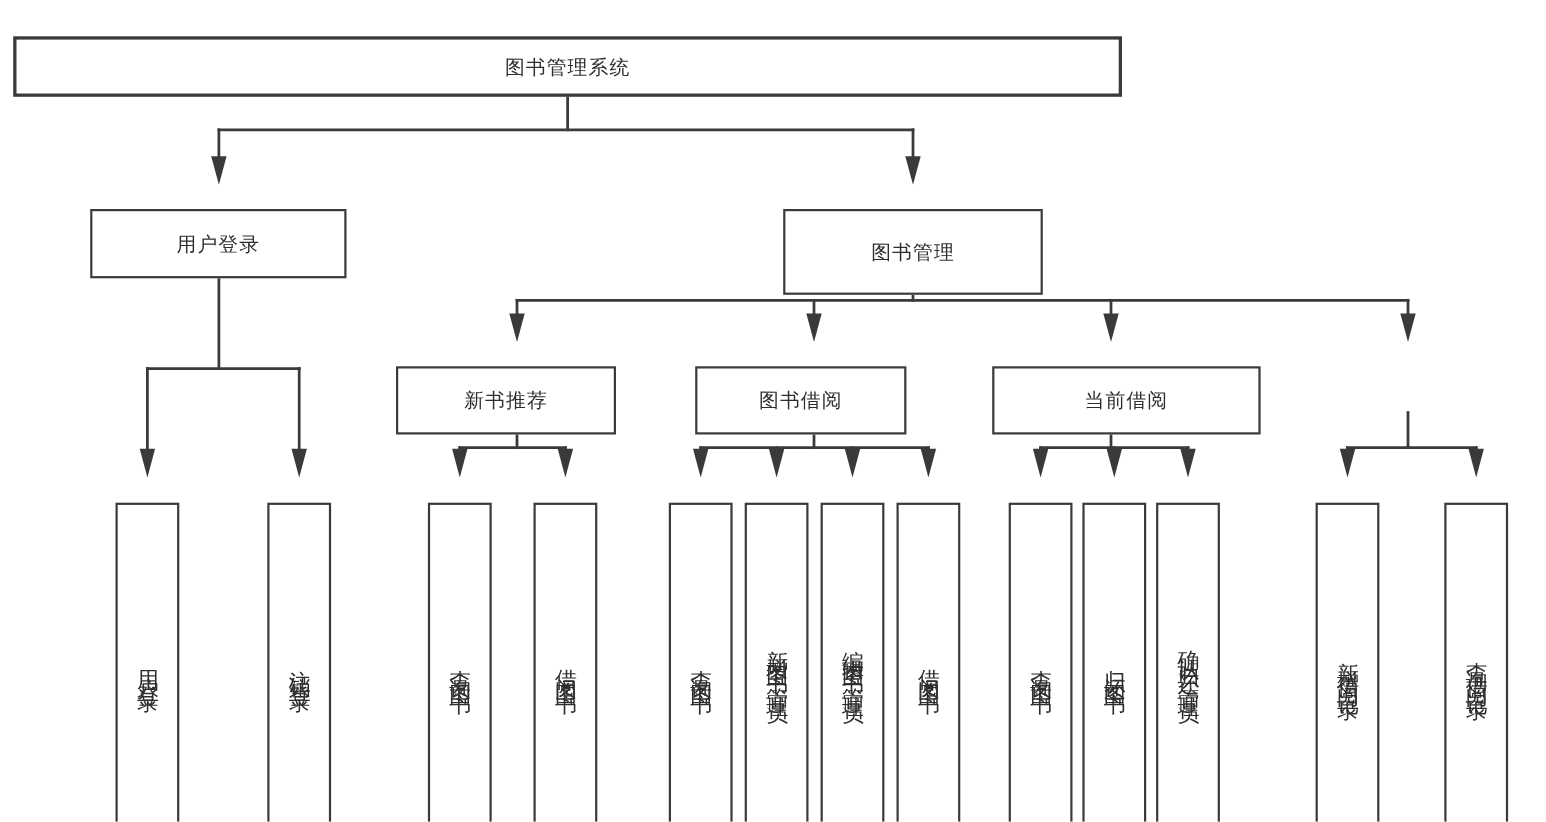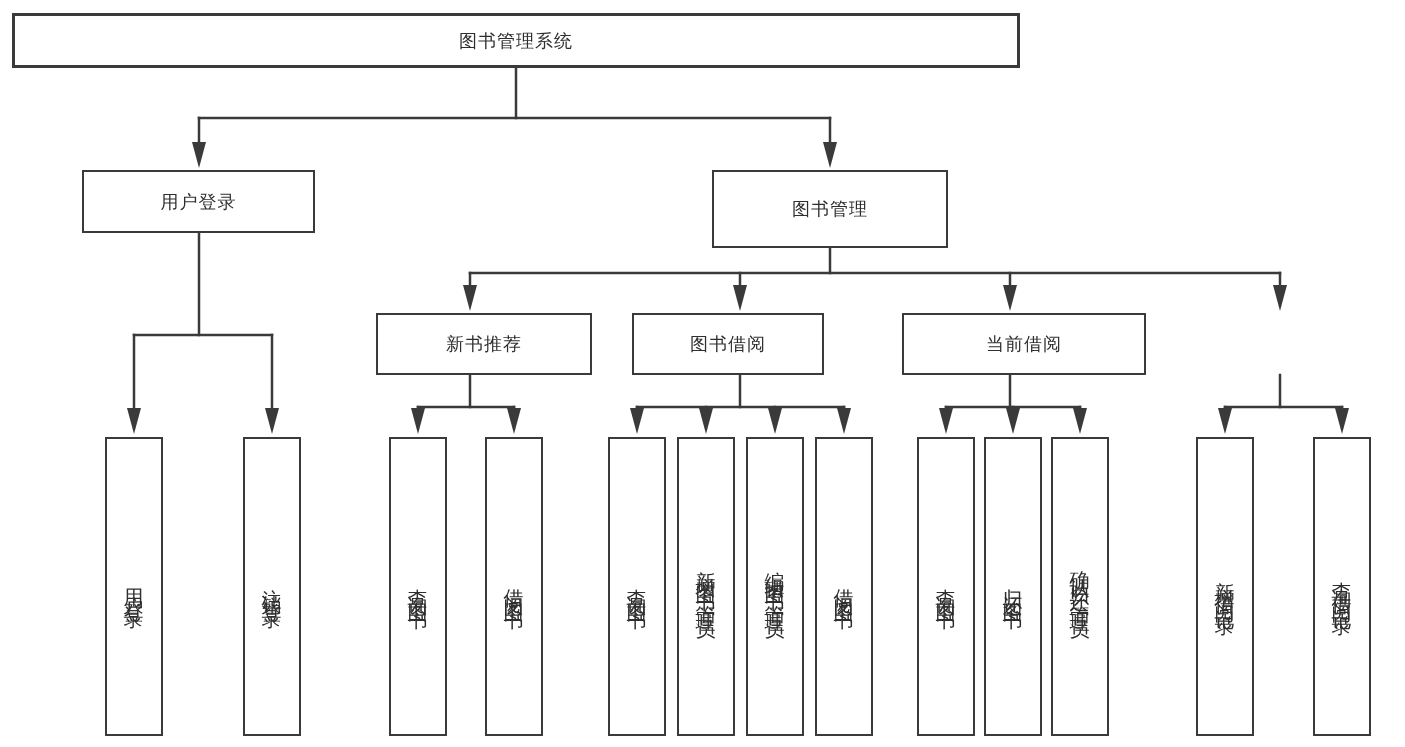--- a/index.html
+++ b/index.html
@@ -14,20 +14,21 @@
   .box{
     position:absolute;
     box-sizing:border-box;
     border:2.5px solid #3a3a3a;
     background:#ffffff;
     display:flex;
     align-items:center;
     justify-content:center;
     color:#2e2e2e;
     z-index:2;
+    margin-top:20px;
   }
   .box.h{
     font-size:18px;
     letter-spacing:1px;
   }
   .box.root{border-width:3px;}
   .box.v{
     font-size:20px;
     writing-mode:vertical-rl;
     text-orientation:mixed;
@@ -104,21 +105,21 @@
       <polygon points="1225,434 1218,408 1232,408" fill="#3a3a3a"></polygon>
       <line x1="1342" y1="407" x2="1342" y2="414" stroke="#3a3a3a" stroke-width="2.5" stroke-linecap="square"></line>
       <polygon points="1342,434 1335,408 1349,408" fill="#3a3a3a"></polygon>
     </svg>
 
   <div class="box h root" style="left:12px;top:13px;width:1008px;height:55px">图书管理系统</div>
 
   <div class="box h" style="left:82px;top:170px;width:233px;height:63px">用户登录</div>
   <div class="box h" style="left:712px;top:170px;width:236px;height:78px">图书管理</div>
 
-  <div class="box h" style="left:376px;top:313px;width:216px;height:62px">新书推荐</div>
+  <div class="box h" style="left:360px;top:313px;width:200px;height:62px">新书推荐</div>
   <div class="box h" style="left:632px;top:313px;width:192px;height:62px">图书借阅</div>
   <div class="box h" style="left:902px;top:313px;width:244px;height:62px">当前借阅</div>
 
   <div class="box v" style="left:105px;top:437px;width:58px;height:299px">用户登录</div>
   <div class="box v" style="left:243px;top:437px;width:58px;height:299px">注销登录</div>
 
   <div class="box v" style="left:389px;top:437px;width:58px;height:299px">查询图书</div>
   <div class="box v" style="left:485px;top:437px;width:58px;height:299px">借阅图书</div>
 
   <div class="box v" style="left:608px;top:437px;width:58px;height:299px">查询图书</div>

